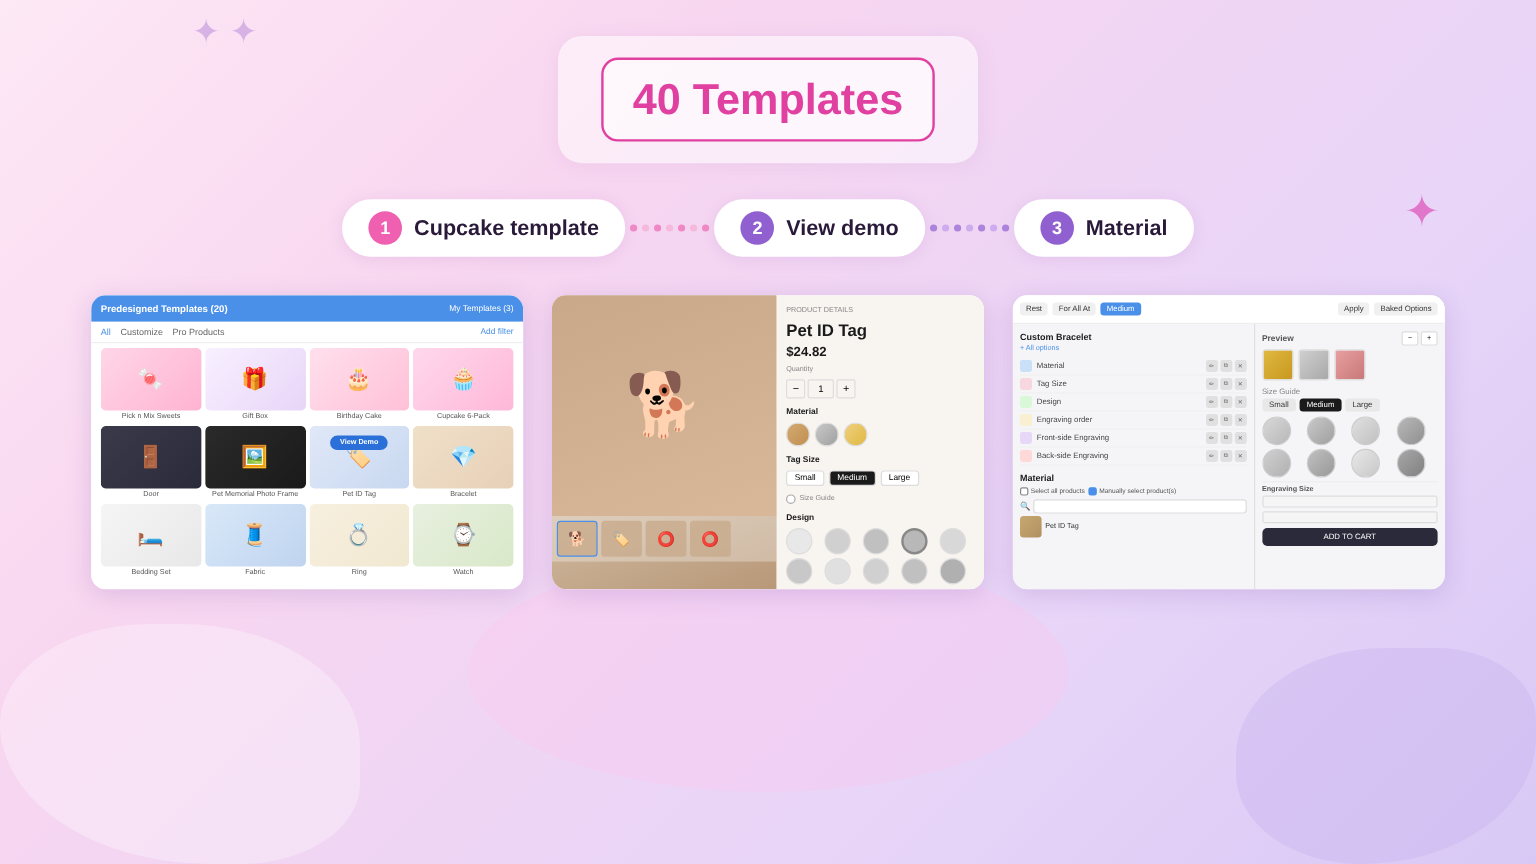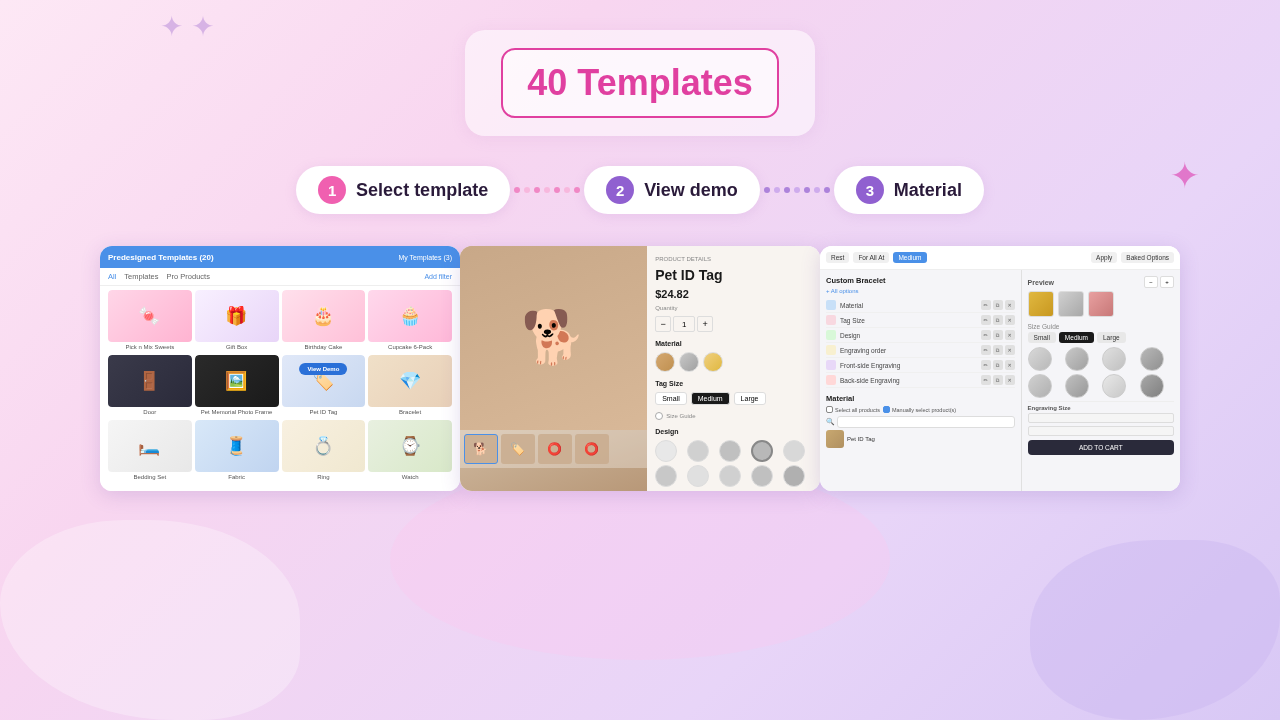--- a/index.html
+++ b/index.html
@@ -145,20 +145,21 @@
 
     .step-label {
       font-size: 18px;
       font-weight: 600;
       color: #2a1a3a;
     }
 
     
     .screenshots-section {
       display: flex;
+      gap: 24px;
       justify-content: center;
       padding: 0 60px;
     }
 
     .screenshot-card {
       width: 360px;
       height: 245px;
       border-radius: 12px;
       overflow: hidden;
       box-shadow: 0 4px 20px rgba(100,60,160,0.18);
@@ -578,21 +579,21 @@
       <div class="templates-badge">
         <span class="templates-badge-text">40 Templates</span>
       </div>
     </div>
   </div>
 
   <div class="steps-section">
 
     <div class="step-pill">
       <div class="step-number pink">1</div>
-      <span class="step-label">Select template</span>
+      <span class="step-label">Cupcake template</span>
     </div>
 
     <div class="connector">
       <div class="c-dot c-dot-pink"></div>
       <div class="c-dot c-dot-pink-light"></div>
       <div class="c-dot c-dot-pink"></div>
       <div class="c-dot c-dot-pink-light"></div>
       <div class="c-dot c-dot-pink"></div>
       <div class="c-dot c-dot-pink-light"></div>
       <div class="c-dot c-dot-pink"></div>
@@ -624,21 +625,21 @@
     <div class="screenshot-card">
       <div class="ss1-inner">
 
         <div class="ss1-top-bar">
           <span class="ss1-top-bar-text">Predesigned Templates (20)</span>
           <span class="ss1-tab-right">My Templates (3)</span>
         </div>
 
         <div class="ss1-filter-bar">
           <span class="ss1-filter-item active">All</span>
-          <span class="ss1-filter-item">Templates</span>
+          <span class="ss1-filter-item">Customize</span>
           <span class="ss1-filter-item">Pro Products</span>
           <span class="ss1-filter-add">Add filter</span>
         </div>
 
         <div class="ss1-grid">
 
           <div class="ss1-item">
             <div class="ss1-item-img bg-sweets">🍬</div>
             <div class="ss1-item-label">Pick n Mix Sweets</div>
           </div>

